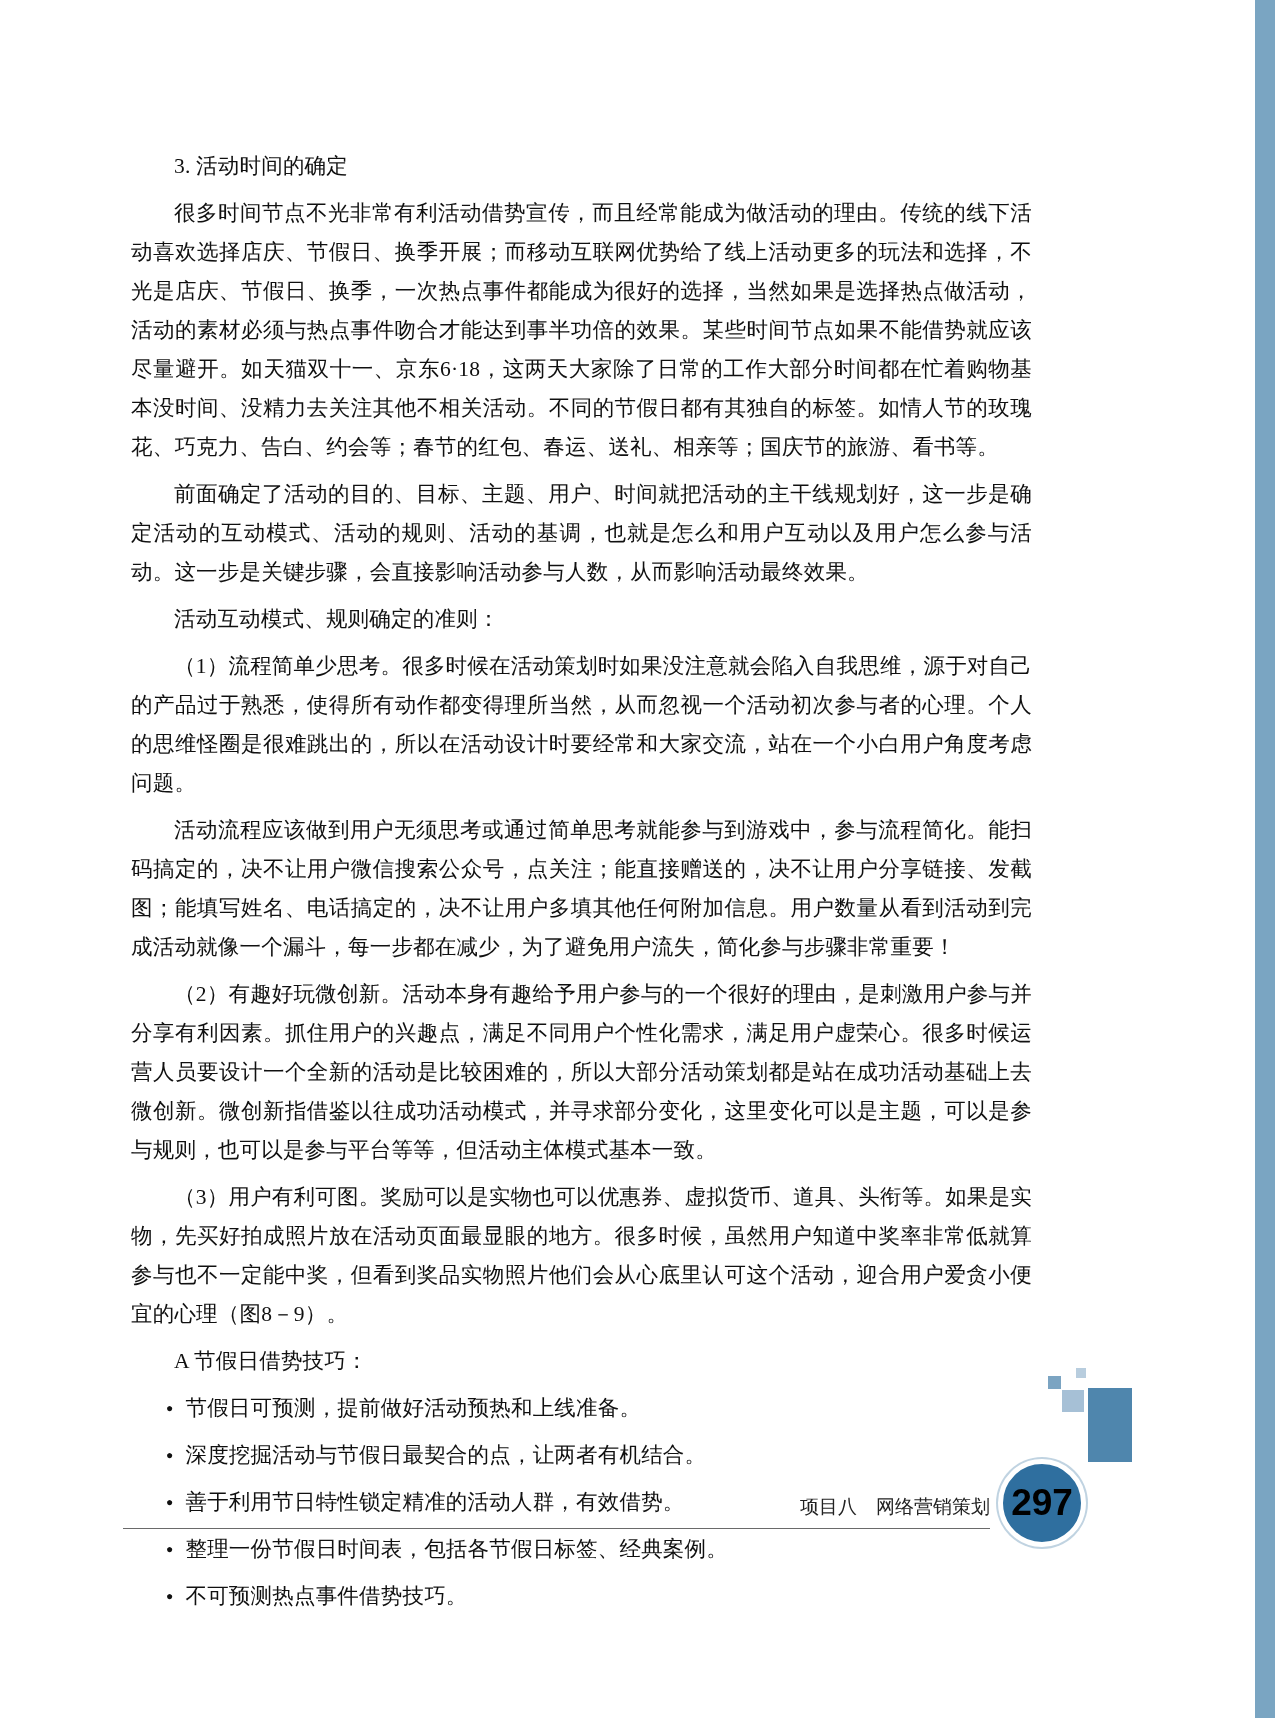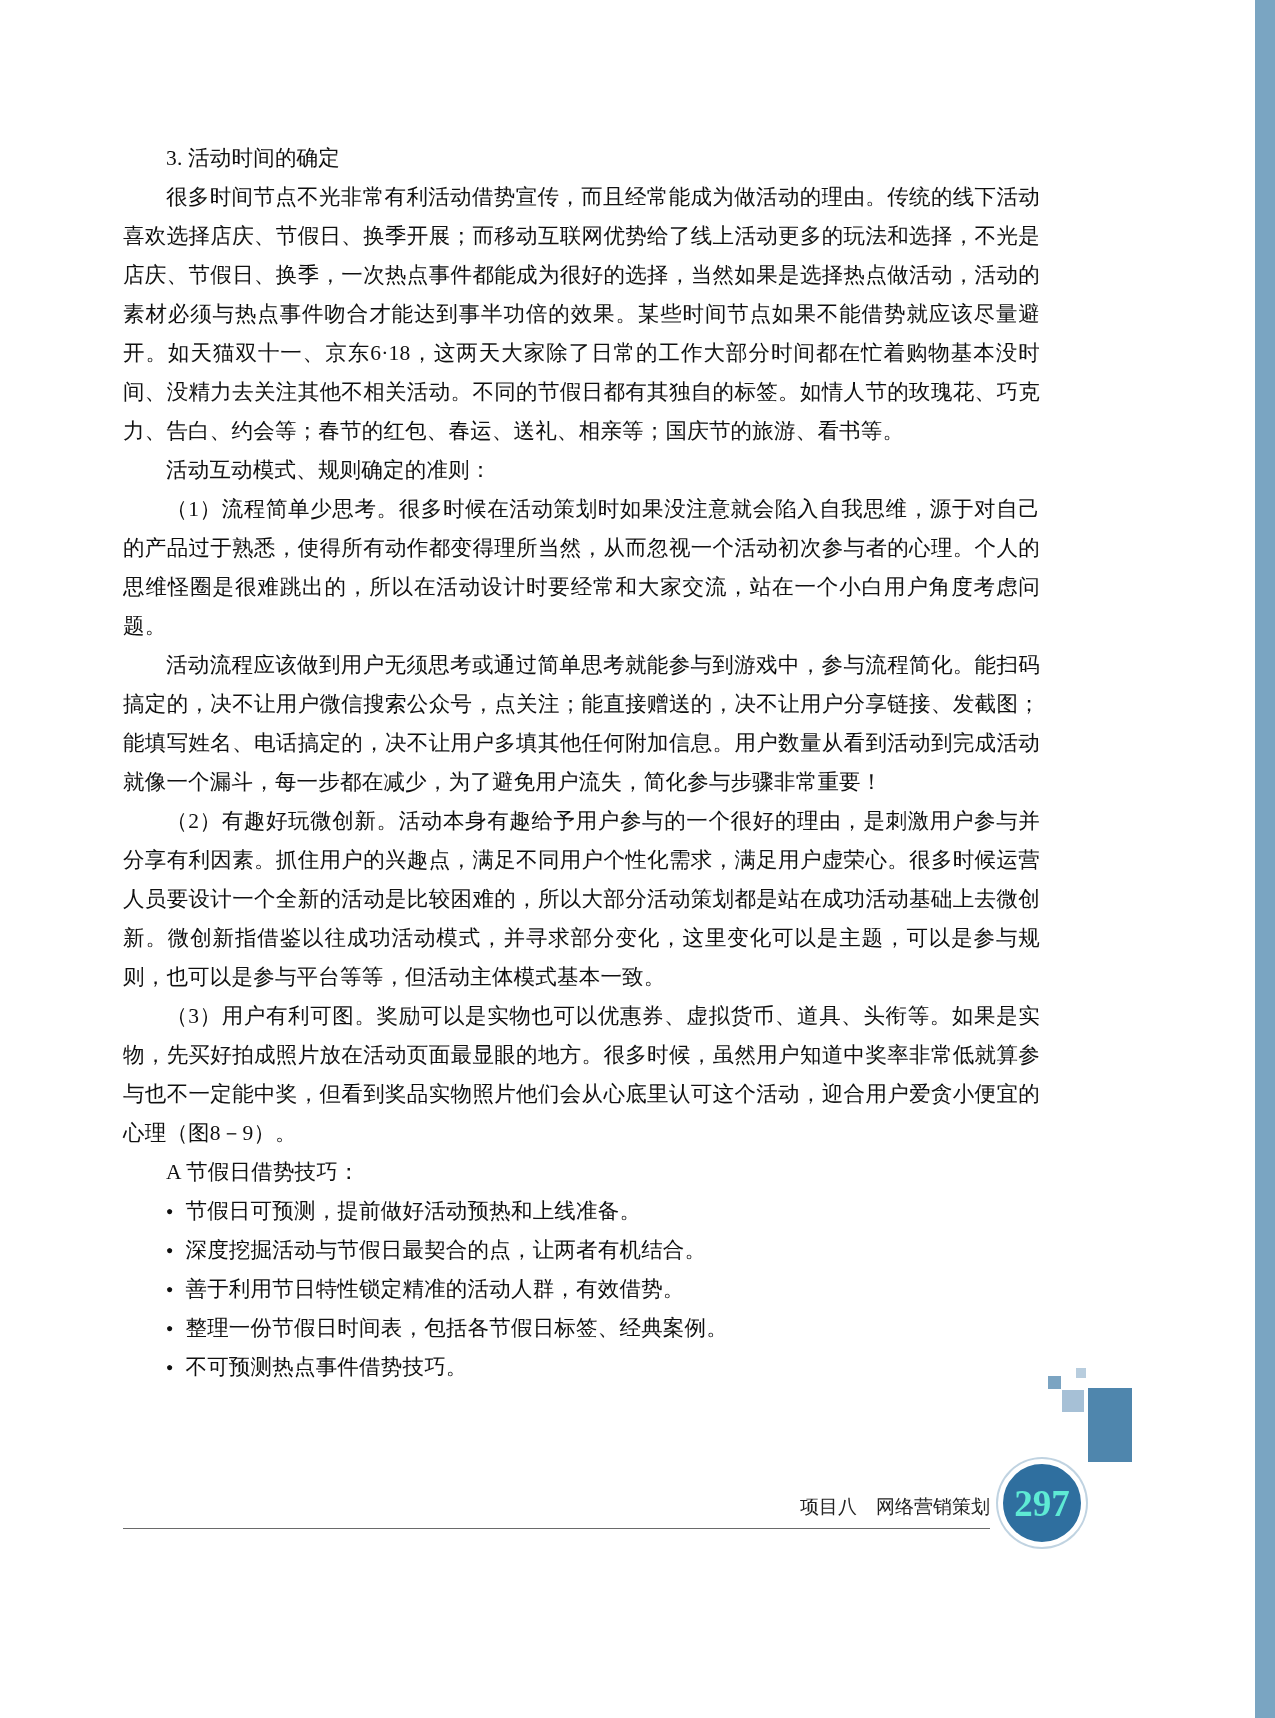--- a/index.html
+++ b/index.html
@@ -14,21 +14,21 @@
   
   .side-rail{
     position:absolute;top:0;right:0;width:20px;height:1718px;
     background:var(--accent-bar,#7aa5c2);
   }
   
   main{
     position:absolute;left:123px;top:139px;width:917px;
   }
   .block{
-    margin:0;
+    margin:8px;
     font-size:21.5px;
     line-height:39px;
     text-align:justify;
     letter-spacing:0.2px;
   }
   .heading{text-indent:2em;}
   .para{text-indent:2em;}
   .bullet{
     margin-left:2em;
     display:flex;
@@ -56,22 +56,22 @@
   }
   
   .page-badge{
     position:absolute;left:998px;top:1459px;
     width:88px;height:88px;border-radius:50%;
     background:var(--accent-dark,#2f6f9f);
     border:5px solid #ffffff;
     box-shadow:0 0 0 2px rgba(140,175,200,0.55);
     box-sizing:border-box;
     display:flex;align-items:center;justify-content:center;
-    color:#5eead4;
-    font-family:Liberation Serif, serif;
+    color:#000000;
+    font-family:Liberation Sans, sans-serif;
     font-weight:bold;
     font-size:37px;
   }
   
   .deco i{position:absolute;display:block;}
   .deco .sq-big  {left:1088px;top:1388px;width:44px;height:74px;background:var(--accent-mid,#4f86ad);}
   .deco .sq-med  {left:1062px;top:1390px;width:22px;height:22px;background:var(--accent-light,#a6c0d6);}
   .deco .sq-small{left:1048px;top:1376px;width:13px;height:13px;background:var(--accent-mid,#4f86ad);opacity:.75;}
   .deco .sq-tiny {left:1076px;top:1368px;width:10px;height:10px;background:var(--accent-light,#a6c0d6);opacity:.8;}
 </style>
@@ -84,20 +84,21 @@
   <i class="sq-tiny"></i>
   <i class="sq-small"></i>
   <i class="sq-med"></i>
   <i class="sq-big"></i>
 </div>
 
 <main>
   <div id="content-blocks">
       <p class="block heading">3. 活动时间的确定</p>
       <p class="block para">很多时间节点不光非常有利活动借势宣传，而且经常能成为做活动的理由。传统的线下活动喜欢选择店庆、节假日、换季开展；而移动互联网优势给了线上活动更多的玩法和选择，不光是店庆、节假日、换季，一次热点事件都能成为很好的选择，当然如果是选择热点做活动，活动的素材必须与热点事件吻合才能达到事半功倍的效果。某些时间节点如果不能借势就应该尽量避开。如天猫双十一、京东6·18，这两天大家除了日常的工作大部分时间都在忙着购物基本没时间、没精力去关注其他不相关活动。不同的节假日都有其独自的标签。如情人节的玫瑰花、巧克力、告白、约会等；春节的红包、春运、送礼、相亲等；国庆节的旅游、看书等。</p>
+      <p class="block para">前面确定了活动的目的、目标、主题、用户、时间就把活动的主干线规划好，这一步是确定活动的互动模式、活动的规则、活动的基调，也就是怎么和用户互动以及用户怎么参与活动。这一步是关键步骤，会直接影响活动参与人数，从而影响活动最终效果。</p>
       <p class="block para">活动互动模式、规则确定的准则：</p>
       <p class="block para">（1）流程简单少思考。很多时候在活动策划时如果没注意就会陷入自我思维，源于对自己的产品过于熟悉，使得所有动作都变得理所当然，从而忽视一个活动初次参与者的心理。个人的思维怪圈是很难跳出的，所以在活动设计时要经常和大家交流，站在一个小白用户角度考虑问题。</p>
       <p class="block para">活动流程应该做到用户无须思考或通过简单思考就能参与到游戏中，参与流程简化。能扫码搞定的，决不让用户微信搜索公众号，点关注；能直接赠送的，决不让用户分享链接、发截图；能填写姓名、电话搞定的，决不让用户多填其他任何附加信息。用户数量从看到活动到完成活动就像一个漏斗，每一步都在减少，为了避免用户流失，简化参与步骤非常重要！</p>
       <p class="block para">（2）有趣好玩微创新。活动本身有趣给予用户参与的一个很好的理由，是刺激用户参与并分享有利因素。抓住用户的兴趣点，满足不同用户个性化需求，满足用户虚荣心。很多时候运营人员要设计一个全新的活动是比较困难的，所以大部分活动策划都是站在成功活动基础上去微创新。微创新指借鉴以往成功活动模式，并寻求部分变化，这里变化可以是主题，可以是参与规则，也可以是参与平台等等，但活动主体模式基本一致。</p>
       <p class="block para">（3）用户有利可图。奖励可以是实物也可以优惠券、虚拟货币、道具、头衔等。如果是实物，先买好拍成照片放在活动页面最显眼的地方。很多时候，虽然用户知道中奖率非常低就算参与也不一定能中奖，但看到奖品实物照片他们会从心底里认可这个活动，迎合用户爱贪小便宜的心理（图8－9）。</p>
       <p class="block para">A 节假日借势技巧：</p>
       <div class="block bullet">
         <span class="marker">●</span>
         <span>节假日可预测，提前做好活动预热和上线准备。</span>
       </div>

